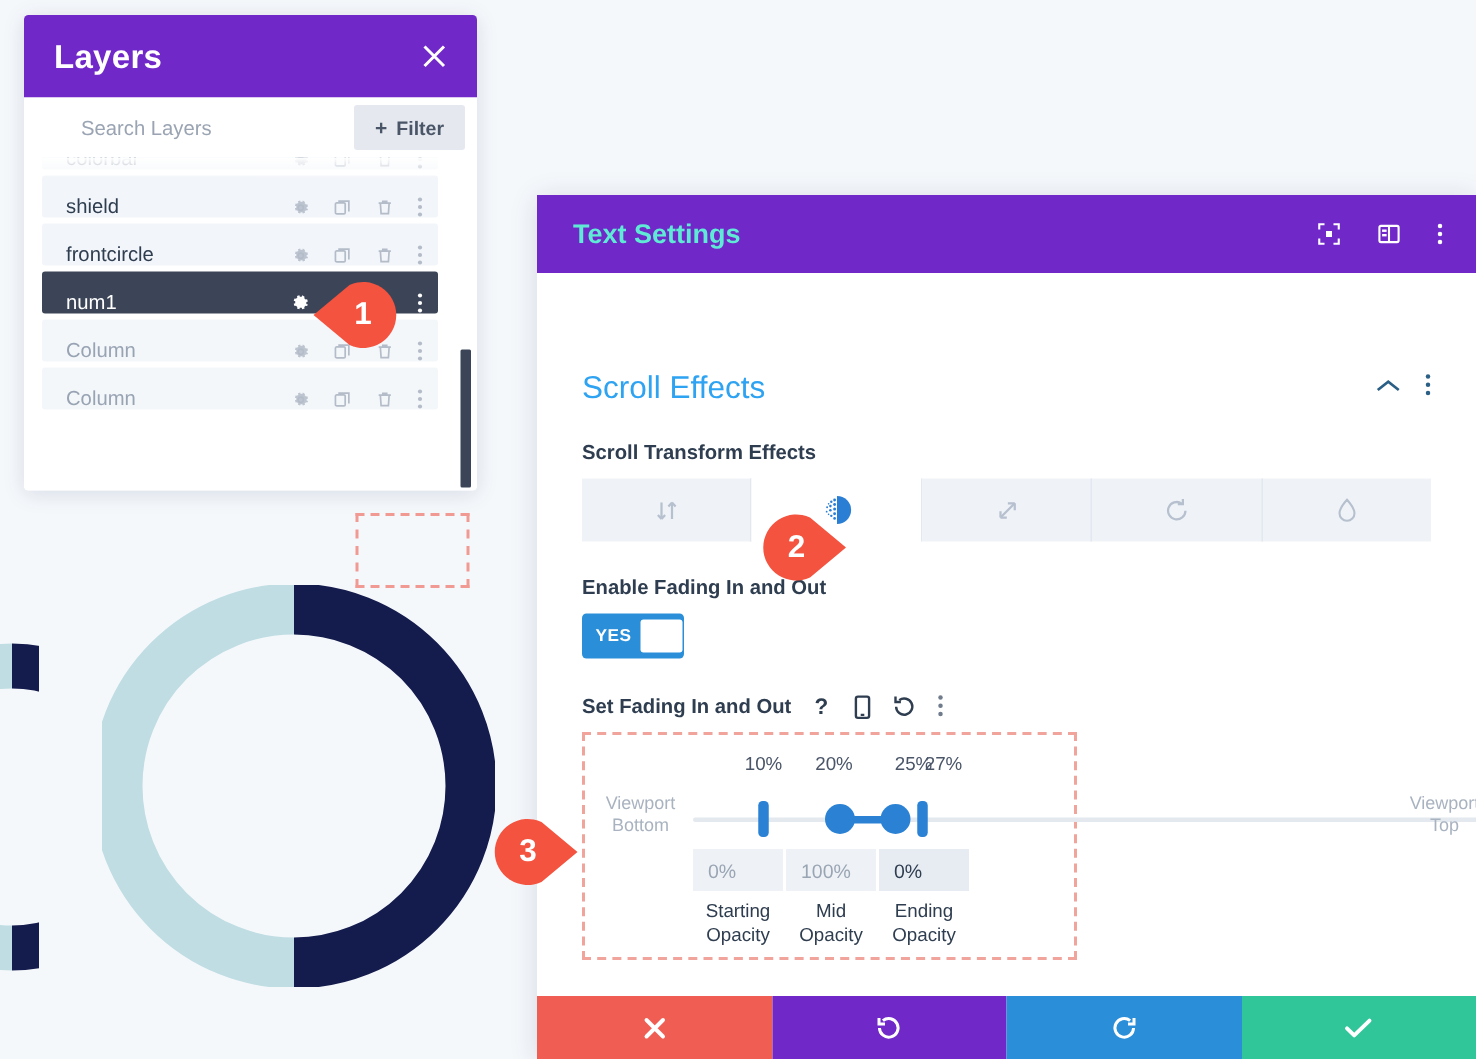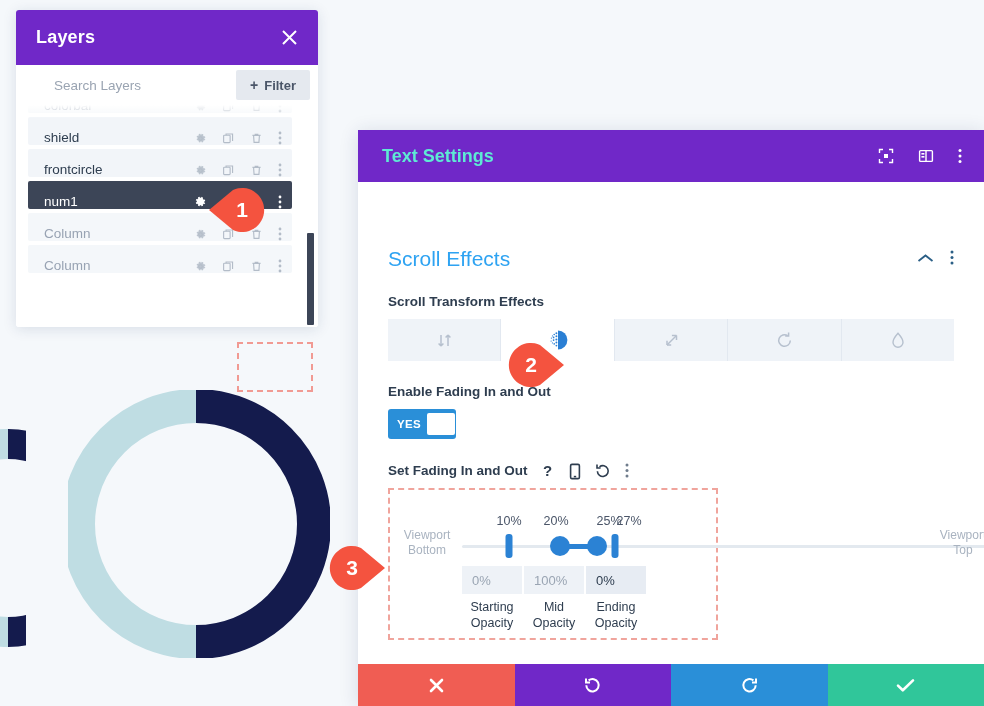--- a/index.html
+++ b/index.html
@@ -21,21 +21,21 @@
     background:#ffffff;
     box-shadow:0 2px 14px rgba(26,45,90,.13);
     border-radius:3px;
     overflow:hidden;
   }
   #layers-header{
     background:#7028c8;height:55px;
     display:flex;align-items:center;justify-content:space-between;
     padding:0 20px;box-sizing:border-box;
   }
-  #layers-title{color:#fff;font-size:18px;font-weight:bold;letter-spacing:.2px;}
+  #layers-title{color:#fff;font-size:22px;font-weight:bold;letter-spacing:.2px;}
   #layers-close{color:#fff;font-size:20px;line-height:1;cursor:pointer;font-weight:300;}
   #layers-close svg{display:block;}
 
   #layers-searchbar{
     height:40px;display:flex;align-items:center;justify-content:space-between;
     padding:0 0 0 38px;background:#fff;position:relative;
   }
   #layers-search-input{
     border:none;outline:none;background:transparent;
     font-family:"Liberation Sans",sans-serif;font-size:13.5px;color:#8e9aab;
@@ -132,21 +132,21 @@
   
   #fading-row{display:flex;align-items:flex-start;gap:14px;margin-top:24px;}
   #fading-row .field-label{margin-top:0;}
   .mini-icon{color:#2e3d4f;display:flex;align-items:center;cursor:pointer;}
 
   
   #slider-group{
     position:relative;margin-top:8px;height:152px;
     border:2px dashed #f0a49c;box-sizing:border-box;width:330px;
   }
-  #tick-labels{position:absolute;left:0;top:12px;width:100%;height:16px;margin-top:12px;}
+  #tick-labels{position:absolute;left:0;top:12px;width:100%;height:16px;}
   .tick-label{position:absolute;font-size:12.5px;color:#4a5568;transform:translateX(-50%);white-space:nowrap;}
   #slider-track-row{position:absolute;left:0;top:44px;width:100%;height:24px;}
   #slider-track{
     position:absolute;left:72px;top:11px;width:575px;height:3px;background:#e3e9ef;border-radius:2px;
   }
   .handle-bar{position:absolute;width:7px;height:24px;background:#2b82d4;border-radius:3px;transform:translateX(-50%);top:0;cursor:pointer;}
   .handle-dot{position:absolute;width:20px;height:20px;background:#2b82d4;border-radius:50%;transform:translateX(-50%);top:2px;cursor:pointer;}
   .handle-link{position:absolute;height:5px;background:#2b82d4;top:9.5px;}
   .vp-label{position:absolute;font-size:12px;color:#a9b3c0;line-height:15px;text-align:center;}
   #vp-bottom{left:6px;top:38px;width:62px;}

